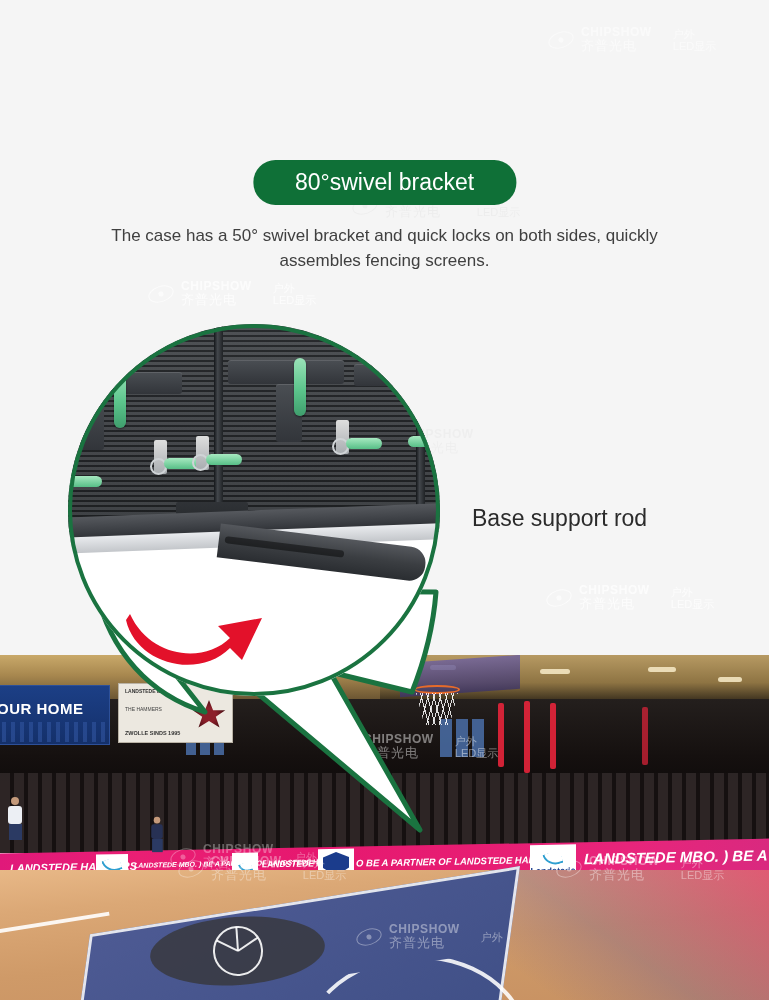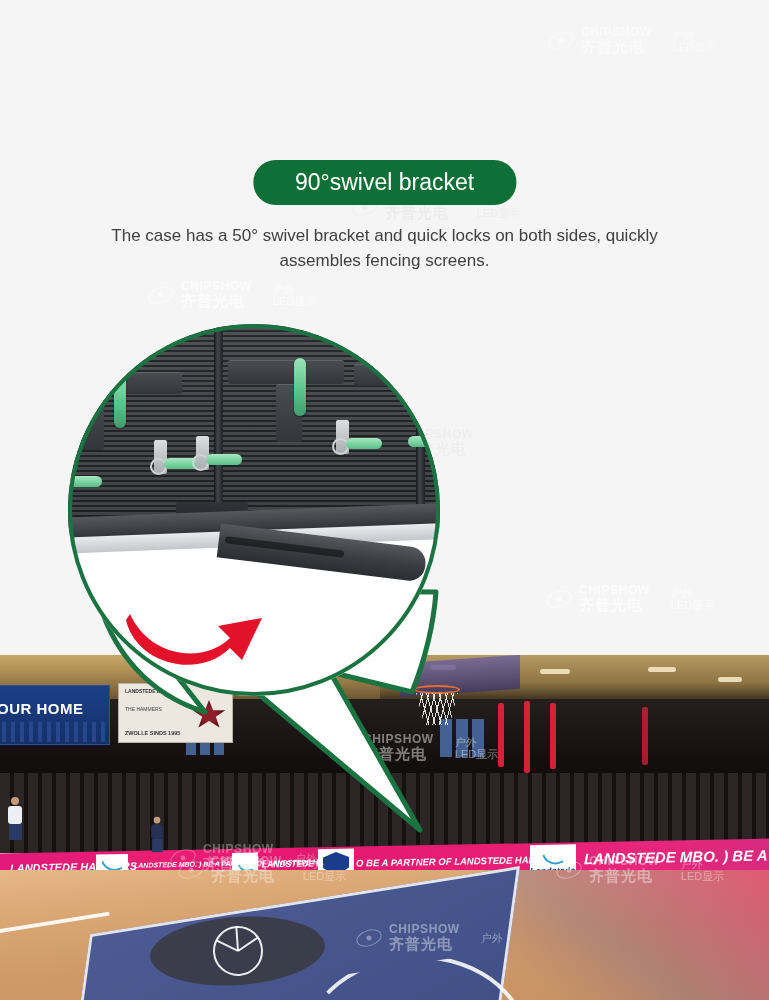--- a/index.html
+++ b/index.html
@@ -15,21 +15,21 @@
   
   .wm { position:absolute; display:flex; align-items:center; gap:7px;
         pointer-events:none; user-select:none; white-space:nowrap; }
   .wm .wm-eye { width:26px; height:16px; border:1.6px solid currentColor;
         border-radius:50%/50%; position:relative; transform:rotate(-18deg); opacity:.9; }
   .wm .wm-eye::after { content:""; position:absolute; left:50%; top:50%;
         width:5px; height:5px; background:currentColor; border-radius:50%;
         transform:translate(-50%,-50%); }
   .wm .wm-txt { display:flex; flex-direction:column; line-height:1.12; }
   .wm .wm-en { font-size:12px; font-weight:bold; letter-spacing:.6px; }
-  .wm .wm-cn { font-size:15px; letter-spacing:1px;font-weight:bold; }
+  .wm .wm-cn { font-size:13px; letter-spacing:1px; }
   .wm .wm-side { display:flex; flex-direction:column; line-height:1.12; margin-left:14px; }
   .wm .wm-s1 { font-size:11px; }
   .wm .wm-s2 { font-size:11px; }
   .wm-light { color:#ffffff; opacity:.55; }
   .wm-dark  { color:#d8d8d8; opacity:.65; }
   .wm-photo { color:#ffffff; opacity:.45; }
 
   
   .title {
     position:absolute; left:0; right:0; top:82px;
@@ -230,21 +230,21 @@
   </div>
 
   <div class="wm wm-dark" style="left:370px; top:428px; opacity:.22;">
     <div class="wm-eye"></div>
     <div class="wm-txt">
       <span class="wm-en">CHIPSHOW</span>
       <span class="wm-cn">齐普光电</span>
     </div>
   </div>
 
-  <div class="badge">90°swivel bracket</div>
+  <div class="badge">80°swivel bracket</div>
   <p class="subtitle">The case has a 50° swivel bracket and quick locks on both sides, quickly assembles fencing screens.</p>
 
   <div class="photo">
 
     <div class="arena-upper"></div>
     <div class="arena-ceiling"></div>
     <div class="ceil-light" style="left:430px;top:10px;width:26px;"></div>
     <div class="ceil-light" style="left:540px;top:14px;width:30px;"></div>
     <div class="ceil-light" style="left:648px;top:12px;width:28px;"></div>
     <div class="ceil-light" style="left:718px;top:22px;width:24px;"></div>
@@ -448,15 +448,16 @@
     <div class="support-rod"></div>
 
     <svg class="arrow-red" viewBox="0 0 140 86">
       <path d="M 4 34 C 24 78, 78 84, 104 58 L 92 46 L 136 38 L 116 80 L 104 68
                C 72 100, 10 84, 0 40 Z" fill="#e3112a"></path>
     </svg>
   </div>
   <div class="lens-ring"></div>
 
   <div class="caption">
+    <div class="c2">Base support rod</div>
   </div>
 
 </div>
 
 </body></html>

